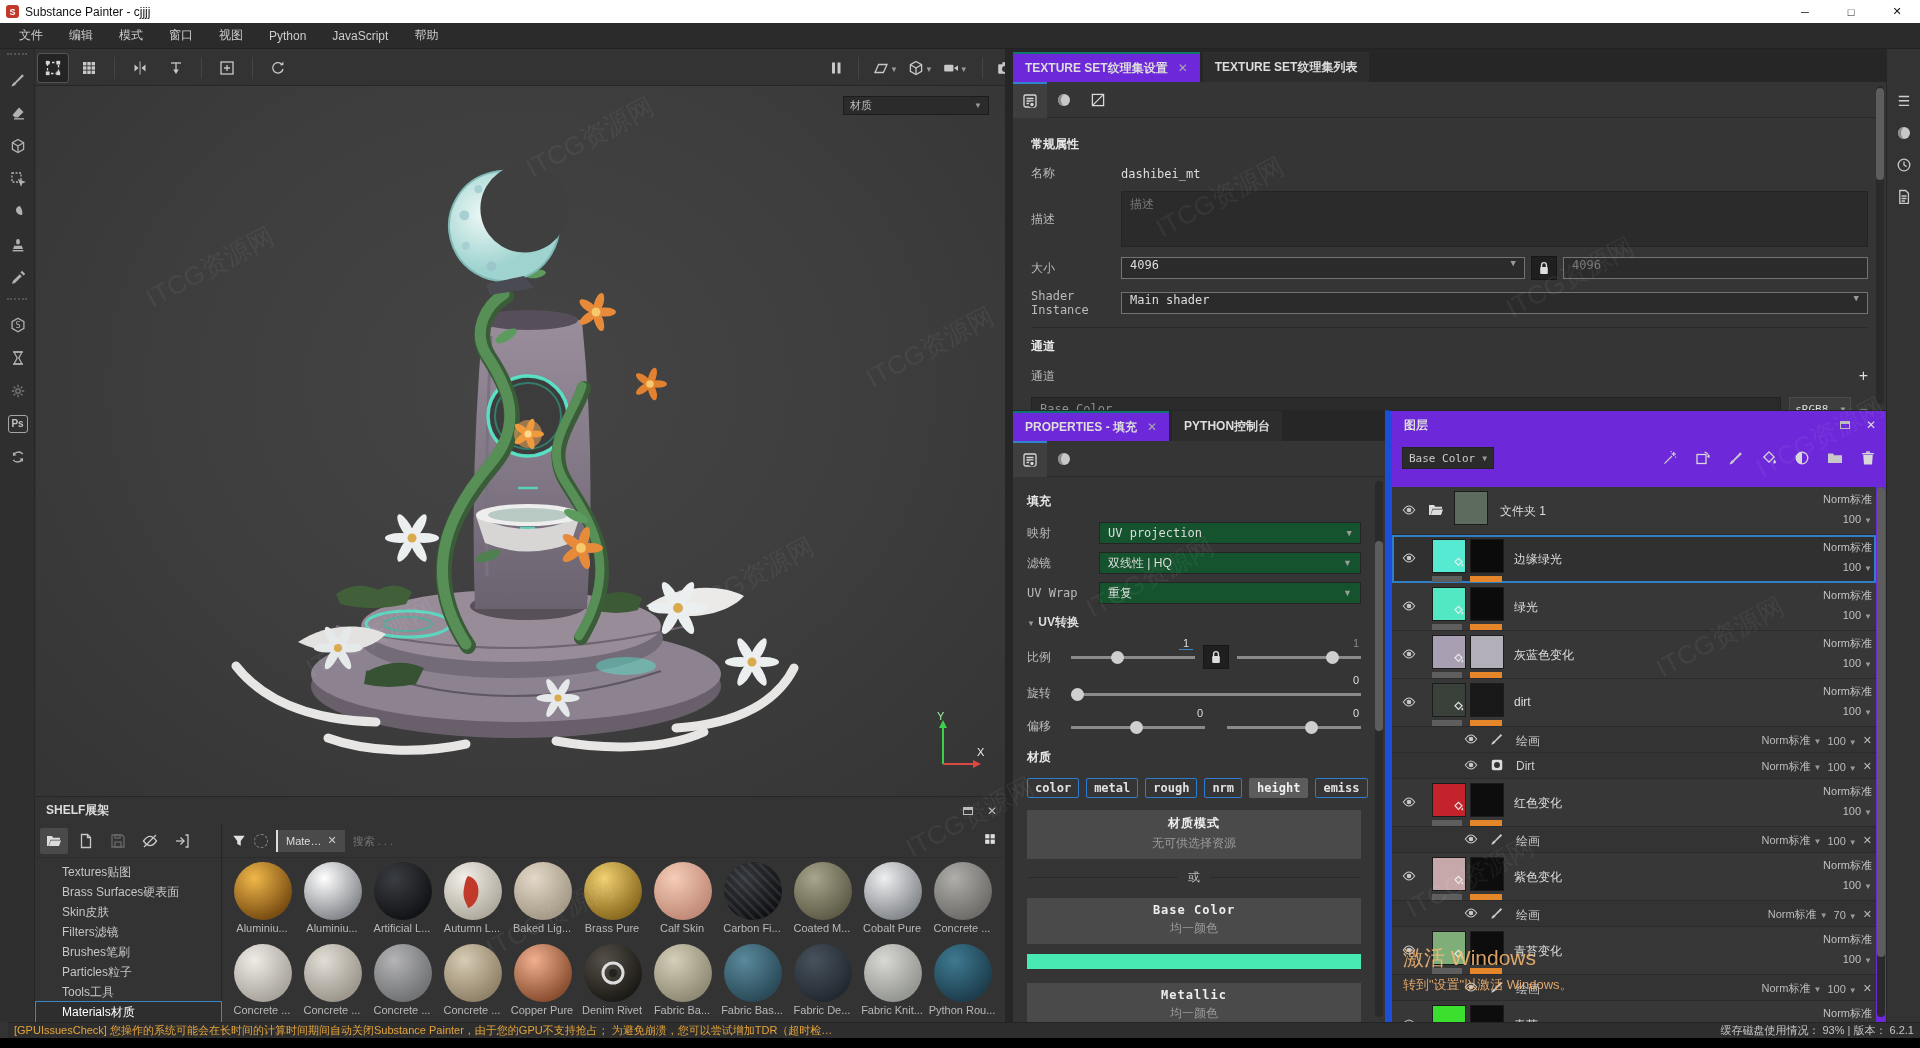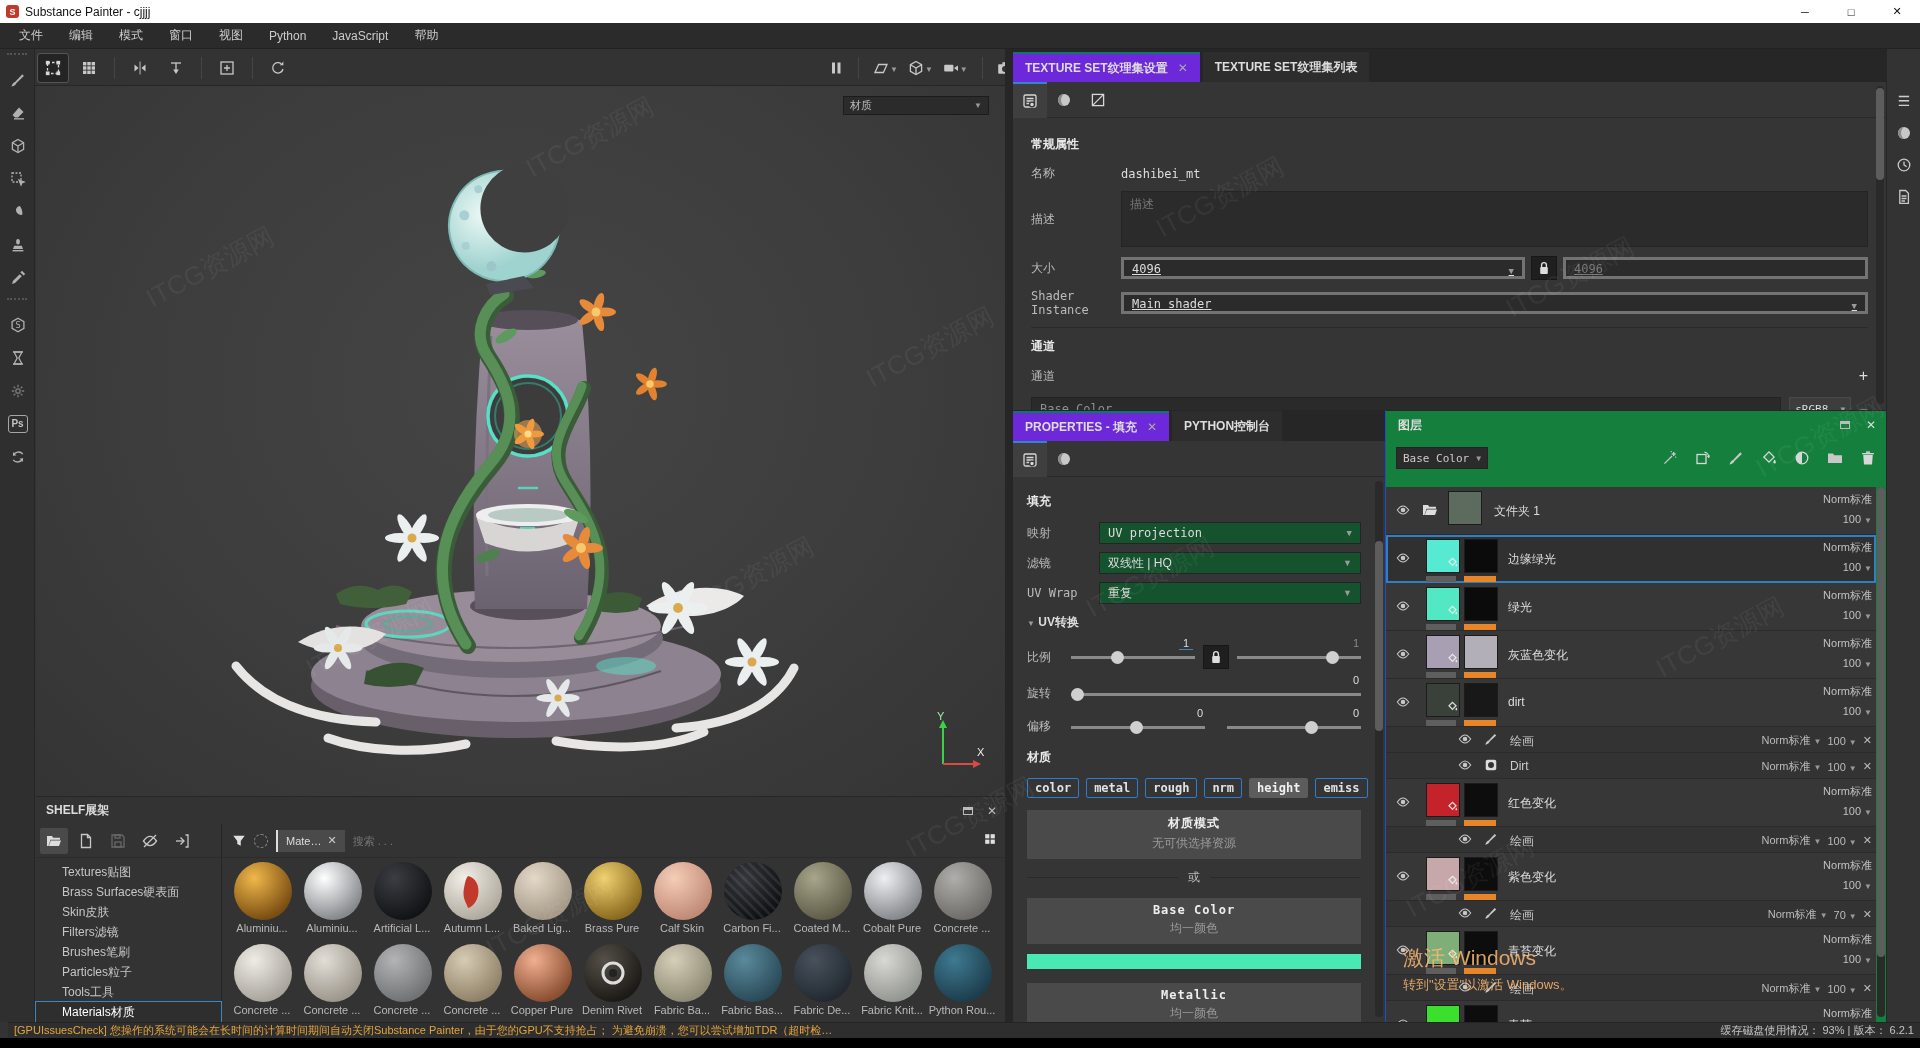--- a/index.html
+++ b/index.html
@@ -76,21 +76,21 @@
   .rtab .x { font-weight:normal; color:#aaa; }
 
   .texture-panel { position:absolute; left:1013px; top:82px; width:873px; height:328px; background:#353535; overflow:hidden; }
   .icon-tabs { display:flex; height:36px; border-bottom:1px solid #2a2a2a; }
   .icon-tab { width:34px; height:36px; display:flex; align-items:center; justify-content:center; }
   .icon-tab.active { background:#3f3f3f; border-top:2px solid #2f86cc; }
   .tp-content { padding:10px 18px 0 18px; }
   .form-row { display:flex; align-items:center; margin-bottom:9px; }
   .form-label { width:90px; color:#bbb; font-size:12px; flex:none; }
   .mono { font-family:"DejaVu Sans Mono",monospace; }
-  .field { background:#2b2b2b; border:3px solid #737373; height:22px; display:flex; align-items:flex-end; padding:0 8px; color:#ddd;text-decoration:underline; }
+  .field { background:#2b2b2b; border:1px solid #737373; height:22px; display:flex; align-items:flex-start; padding:0 8px; color:#ddd; }
   .sec-header { font-weight:bold; color:#e8e8e8; margin:8px 0 12px 0; }
   .textarea { background:#2b2b2b; border:1px solid #242424; height:56px; color:#777; padding:4px 8px; flex:1; }
   .drop-caret { margin-left:auto; color:#9a9a9a; font-size:9px; }
   .lock-btn { width:26px; height:24px; background:#1f1f1f; border:1px solid #171717; display:flex; align-items:center; justify-content:center; margin:0 6px; }
   .hr { border-top:1px solid #2a2a2a; margin:10px 0; }
   .plus-btn { margin-left:auto; color:#ddd; font-size:16px; }
   .channel-row { display:flex; align-items:center; gap:8px; }
   .channel-input { flex:1; background:#2a2a2a; border:1px solid #232323; height:24px; color:#8f8f8f; display:flex; align-items:center; padding:0 8px; }
   .fmt-box { width:62px; height:24px; background:#3d3d3d; border:1px solid #4a4a4a; display:flex; align-items:center; justify-content:space-between; padding:0 5px; color:#ddd; font-size:11px; }
   .vscroll { position:absolute; width:8px; background:#2a2a2a; right:2px; border-radius:4px; }
@@ -118,21 +118,21 @@
   .chan-btn.off { border-color:transparent; background:#5c5c5c; color:#f0f0f0; }
   .big-btn { background:#4a4a4a; text-align:center; padding:5px 0 7px 0; margin-bottom:10px; }
   .big-btn .t1 { font-family:"DejaVu Sans Mono",monospace; font-weight:bold; color:#eee; letter-spacing:1px; }
   .big-btn .t1.cn { font-family:inherit; }
   .big-btn .t2 { color:#9b9b9b; margin-top:3px; }
   .or-sep { display:flex; align-items:center; gap:10px; color:#bbb; margin:4px 0 12px 0; }
   .or-sep::before,.or-sep::after { content:""; flex:1; border-top:1px solid #2a2a2a; }
   .color-bar { height:15px; margin:0 0 14px 0; }
 
   
-  .layers-panel { position:absolute; left:1385px; top:410px; width:501px; height:612px; background:#15803d; border-top:1px solid #262626; border-left:1px solid #1d4ed8; overflow:hidden; }
+  .layers-panel { position:absolute; left:1385px; top:410px; width:501px; height:612px; background:#6d28d9; border-top:1px solid #262626; border-left:7px solid #1d4ed8; overflow:hidden; }
   .lp-header { position:relative; height:28px; display:flex; align-items:center; padding-left:12px; font-weight:bold; color:#ddd; }
   .lp-header .hdr-btns { position:absolute; right:10px; display:flex; gap:16px; align-items:center; }
   .lp-toolbar { position:relative; height:38px; display:flex; align-items:center; padding:0 10px; }
   .lp-filter { width:92px; height:22px; background:#2b2b2b; border:1px solid #242424; display:flex; align-items:center; justify-content:space-between; padding:0 6px; color:#ccc; font-family:"DejaVu Sans Mono",monospace; font-size:11px; }
   .lp-icons { margin-left:auto; display:flex; gap:17px; align-items:center; }
   .layer-list { position:absolute; left:0; top:76px; right:10px; bottom:0; overflow:hidden; }
   .lrow { position:relative; height:48px; border-bottom:1px solid #2b2b2b; background:#373737; }
   .lrow.selected { outline:2px solid #2e7fc4; outline-offset:-2px; background:#303030; }
   .lrow .eye { position:absolute; left:10px; top:16px; }
   .lrow .thumb { position:absolute; top:4px; width:34px; height:34px; border:1px solid #1c1c1c; }

